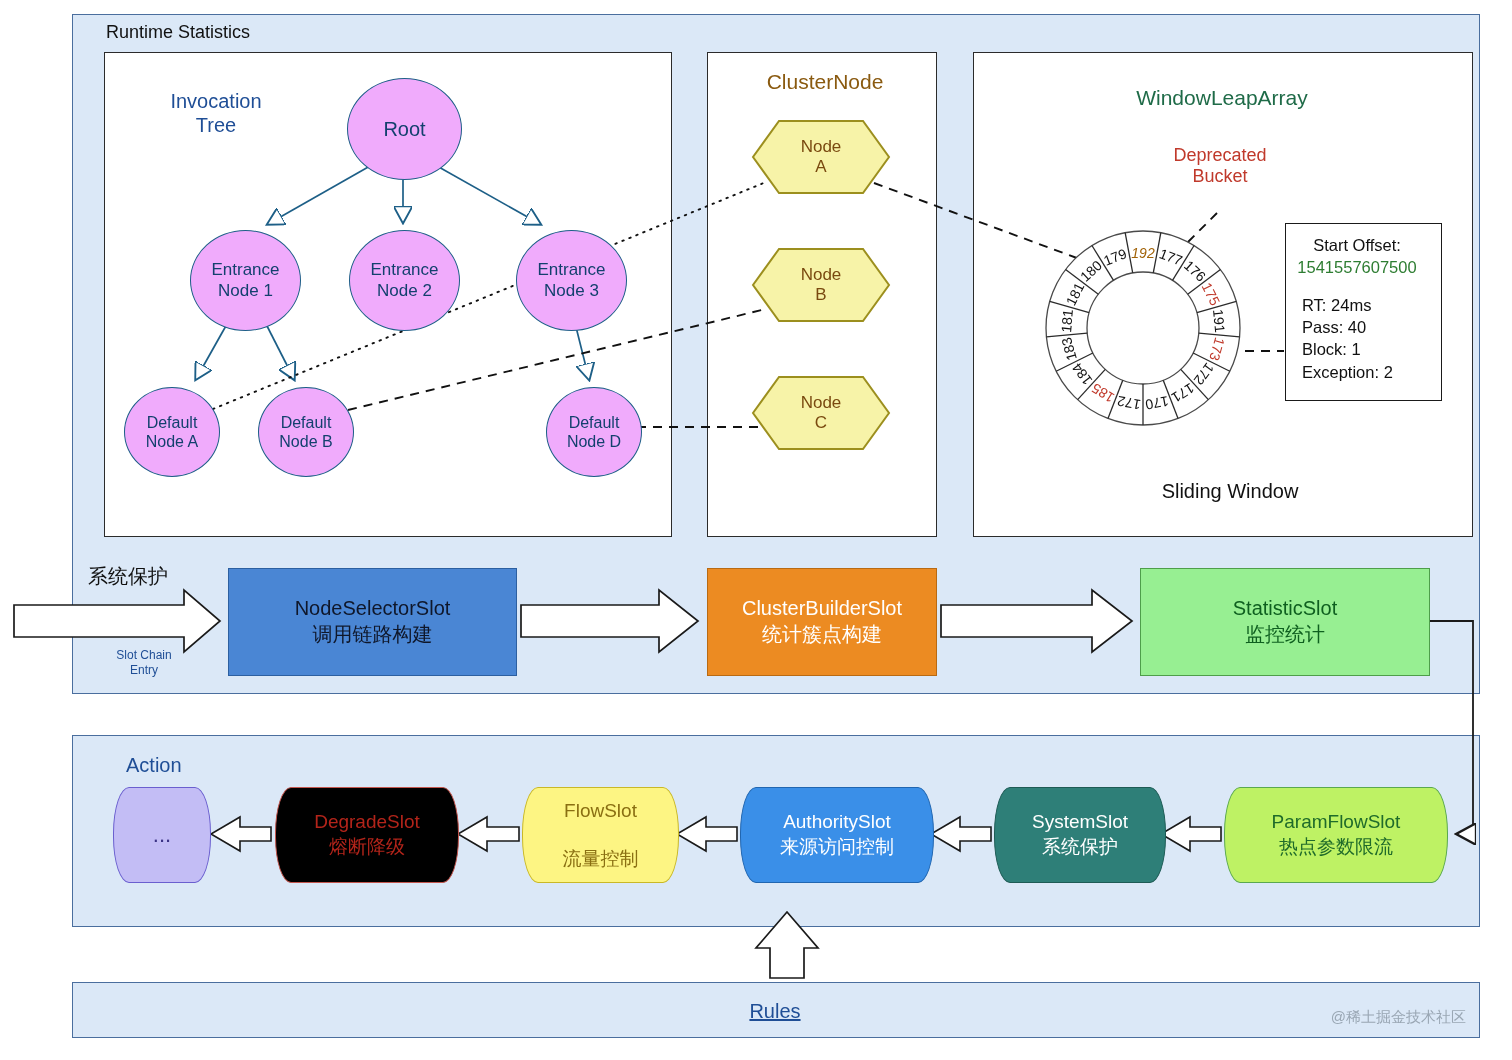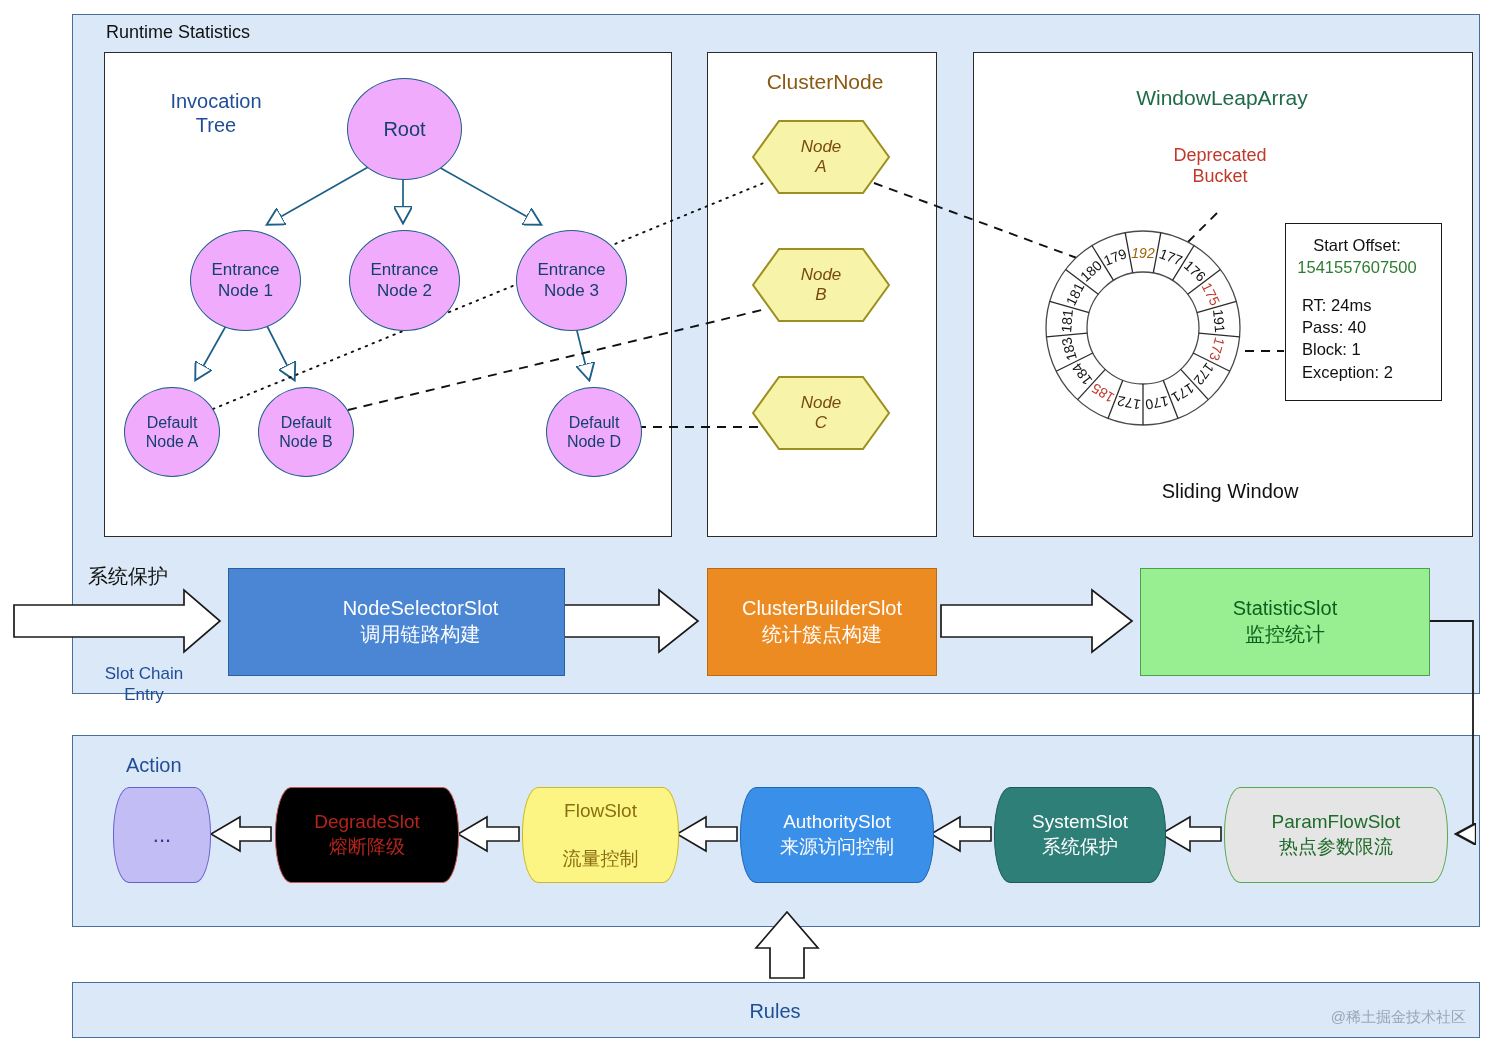--- a/index.html
+++ b/index.html
@@ -33,42 +33,42 @@
   
   .lbl{position:absolute;white-space:pre;line-height:1.18;}
   .h-runtime{left:90px;top:22px;font-size:18px;color:#111;margin-left:16px;}
   .h-invocation{left:162px;top:90px;font-size:20px;color:#1f4e96;text-align:center;width:108px;}
   .h-cluster{left:707px;top:70px;width:236px;text-align:center;font-size:21px;color:#8a5a10;}
   .h-window{left:973px;top:86px;width:498px;text-align:center;font-size:21px;color:#1f6b48;}
   .h-deprecated{left:1156px;top:145px;width:128px;text-align:center;font-size:18px;color:#c0392b;}
   .h-sliding{left:1050px;top:480px;width:360px;text-align:center;font-size:20px;color:#111;}
   .h-action{left:126px;top:754px;font-size:20px;color:#1f4e96;}
   .h-extreq{left:88px;top:565px;font-size:20px;color:#111;}
-  .h-slotchain{left:92px;top:663px;width:104px;text-align:center;font-size:17px;color:#1f4e96;line-height:1.25;}
-  .h-rules{left:72px;top:1000px;width:1406px;text-align:center;font-size:20px;color:#1f4e96;}
+  .h-slotchain{left:92px;top:648px;width:104px;text-align:center;font-size:12px;color:#1f4e96;line-height:1.25;}
+  .h-rules{left:72px;top:1000px;width:1406px;text-align:center;font-size:20px;color:#1f4e96;text-decoration:underline;}
   .watermark{left:1150px;top:1008px;width:316px;text-align:right;font-size:15px;color:#9aa7b4;}
 
   
   .tnode{
     position:absolute;border-radius:50%;
     background:#f0abfc;border:1.8px solid #1d5f87;
     display:flex;align-items:center;justify-content:center;
     text-align:center;color:#13406e;line-height:1.2;
   }
   .tnode span{display:block;}
   .t-root{left:347px;top:78px;width:113px;height:100px;font-size:20px;}
   .t-e1{left:190px;top:230px;width:109px;height:99px;font-size:17px;}
   .t-e2{left:349px;top:230px;width:109px;height:99px;font-size:17px;}
   .t-e3{left:516px;top:230px;width:109px;height:99px;font-size:17px;}
   .t-da{left:124px;top:387px;width:94px;height:88px;font-size:16px;}
   .t-db{left:258px;top:387px;width:94px;height:88px;font-size:16px;}
   .t-dd{left:546px;top:387px;width:94px;height:88px;font-size:16px;}
 
   
-  .hexwrap{position:absolute;width:140px;height:76px;font-style:italic;}
+  .hexwrap{position:absolute;width:140px;height:76px;}
   .hexwrap .hextxt{
     position:absolute;left:0;top:0;width:140px;height:76px;
     display:flex;align-items:center;justify-content:center;
     text-align:center;color:#7a4a10;font-size:17px;line-height:1.2;
   }
   .hx-a{left:751px;top:119px;}
   .hx-b{left:751px;top:247px;}
   .hx-c{left:751px;top:375px;}
 
   
@@ -83,21 +83,21 @@
   .statbox .rows{margin:16px 0 0 16px;}
   .statbox .rows div{white-space:pre;}
 
   
   .slotbox{
     position:absolute;display:flex;flex-direction:column;
     align-items:center;justify-content:center;text-align:center;
     line-height:1.28;
   }
   .sb-node{left:228px;top:568px;width:287px;height:106px;
-    background:#4a86d4;border:1.4px solid #2c5fa0;color:#ffffff;font-size:20px;padding-left:48px;}
+    background:#4a86d4;border:1.4px solid #2c5fa0;color:#0f172a;font-size:20px;}
   .sb-cluster{left:707px;top:568px;width:228px;height:106px;
     background:#ec8b22;border:1.4px solid #b96a12;color:#ffffff;font-size:20px;}
   .sb-stat{left:1140px;top:568px;width:288px;height:106px;
     background:#97ef92;border:1.4px solid #4e9e4a;color:#0e5f1f;font-size:20px;}
 
   
   .cyl{
     position:absolute;display:flex;flex-direction:column;
     align-items:center;justify-content:center;text-align:center;
     border-radius:16px/46px;line-height:1.3;
@@ -106,21 +106,21 @@
     background:#c3bdf5;border:1.5px solid #6a5fcf;color:#3b3385;font-size:22px;}
   .c-degrade{left:275px;top:787px;width:182px;height:94px;
     background:#000000;border:1.5px solid #c4564e;color:#b3241a;font-size:19px;}
   .c-flow{left:522px;top:787px;width:155px;height:94px;
     background:#fdf583;border:1.5px solid #c9b827;color:#8a6f12;font-size:19px;gap:23px;}
   .c-auth{left:740px;top:787px;width:192px;height:94px;
     background:#3a8fe8;border:1.5px solid #2166b0;color:#ffffff;font-size:19px;}
   .c-system{left:994px;top:787px;width:170px;height:94px;
     background:#2e7f78;border:1.5px solid #1e5b55;color:#ffffff;font-size:19px;}
   .c-param{left:1224px;top:787px;width:222px;height:94px;
-    background:#e5e5e5;border:1.5px solid #5aa84f;color:#1f6b2a;font-size:19px;}
+    background:#bef264;border:1.5px solid #5aa84f;color:#1f6b2a;font-size:19px;}
 
   .ring-num{position:absolute;font-size:14px;transform-origin:center center;white-space:nowrap;}
 </style>
 </head>
 <body>
 
 <div class="stage">
 
   <div class="abs panel-runtime"></div>
   <div class="abs panel-action"></div>

